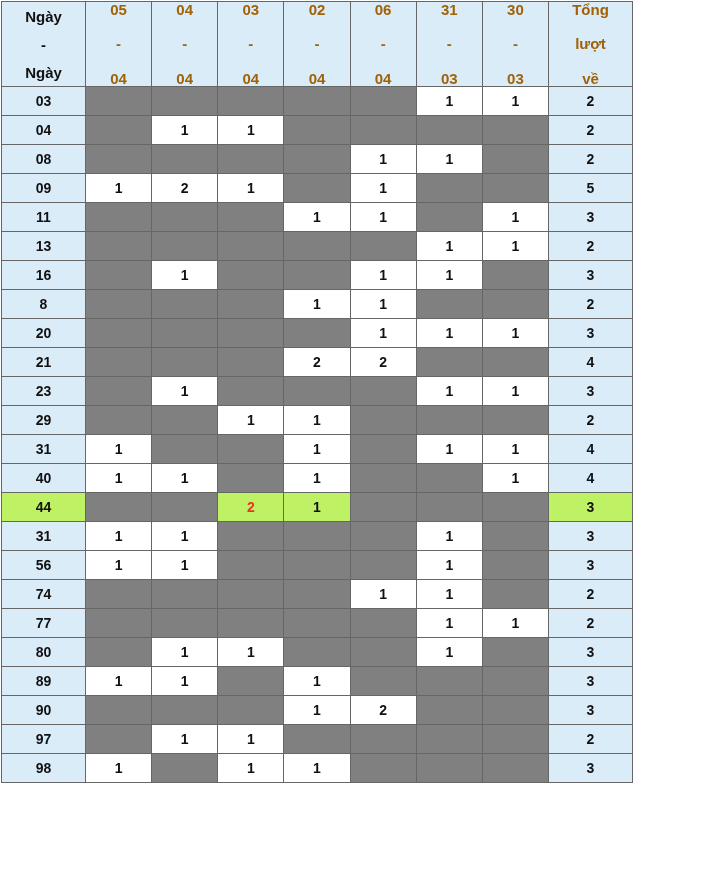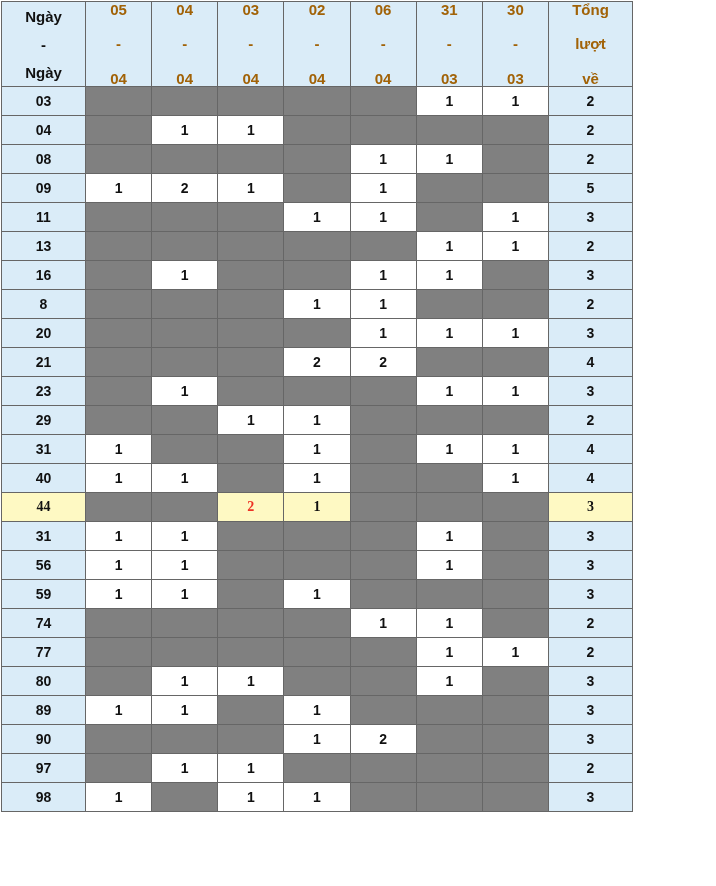--- a/index.html
+++ b/index.html
@@ -41,21 +41,21 @@
     height: 84px;
     line-height: 1;
     font-size: 15px;
   }
   th.date-th .hcell, th.total-th .hcell { color: #a16207; gap: 19px; }
   th.corner-th .hcell { color: #111111; }
   td.lbl { background: #daecf8; color: #111111; }
   td.g   { background: #808080; }
   td.w   { background: #ffffff; }
   td.tot { background: #daecf8; }
-  td.hl  { background: #fef9c3; font-family: Liberation Serif, serif; }
+  td.hl  { background: #bef264; }
   td.red { color: #ee3224; }
 </style>
 </head>
 <body>
 
 <table class="stats">
   <colgroup>
     <col style="width:84px">
     <col>
       <col>
@@ -315,31 +315,20 @@
         <td class="w">1</td>
         <td class="w">1</td>
         <td class="g"></td>
         <td class="g"></td>
         <td class="g"></td>
         <td class="w">1</td>
         <td class="g"></td>
         <td class="tot">3</td>
       </tr>
       <tr>
-        <td class="lbl">59</td>
-        <td class="w">1</td>
-        <td class="w">1</td>
-        <td class="g"></td>
-        <td class="w">1</td>
-        <td class="g"></td>
-        <td class="g"></td>
-        <td class="g"></td>
-        <td class="tot">3</td>
-      </tr>
-      <tr>
         <td class="lbl">74</td>
         <td class="g"></td>
         <td class="g"></td>
         <td class="g"></td>
         <td class="g"></td>
         <td class="w">1</td>
         <td class="w">1</td>
         <td class="g"></td>
         <td class="tot">2</td>
       </tr>

